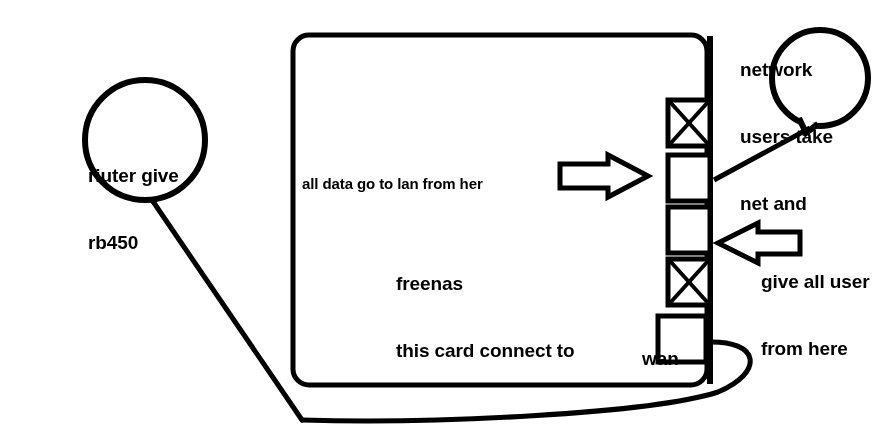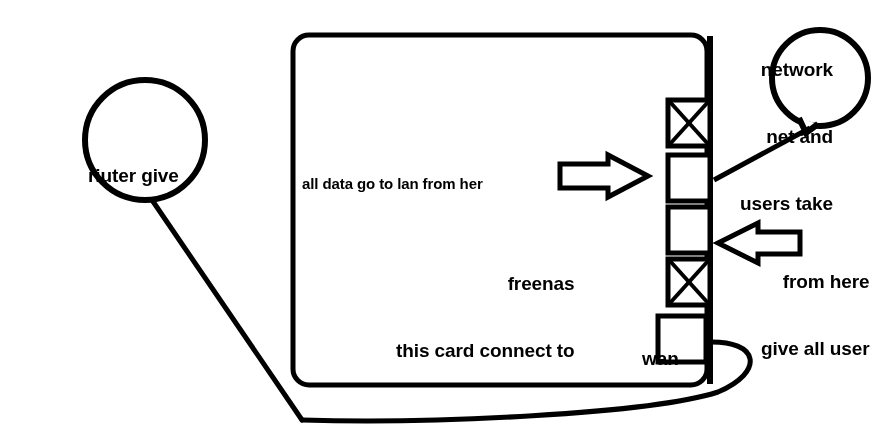--- a/index.html
+++ b/index.html
@@ -23,21 +23,20 @@
     height: 434px;
   }
   .lbl {
     position: absolute;
     font-family: "Liberation Sans", sans-serif;
     font-weight: bold;
     color: #000000;
     white-space: pre;
     line-height: 1.18;
     letter-spacing: -0.1px;
-    text-align: right;
   }
   .lbl-callout-router {
     left: 88px;
     top: 120px;
     font-size: 19px;
   }
   .lbl-callout-network {
     left: 740px;
     top: 14px;
     font-size: 19px;
@@ -110,35 +109,36 @@
     <line x1="714" y1="180" x2="810" y2="128" stroke="#000000" stroke-width="5"></line>
 
     <path d="M 707 342 C 760 340 765 372 718 392
              C 650 414 430 424 302 420" fill="none" stroke="#000000" stroke-width="5" stroke-linecap="round"></path>
     <line x1="302" y1="420" x2="152" y2="200" stroke="#000000" stroke-width="5" stroke-linecap="round"></line>
 
   </svg>
 
   <div class="lbl lbl-callout-router">
     <div>riuter give</div>
+    <div>rb450</div>
   </div>
 
   <div class="lbl lbl-callout-network">
     <div>network</div>
+    <div>users take</div>
     <div>net and</div>
-    <div>users take</div>
   </div>
 
   <div class="lbl lbl-lan">all data go to lan from her</div>
 
   <div class="lbl lbl-card">
     <div>freenas</div>
     <div>this card connect to</div>
   </div>
 
   <div class="lbl lbl-fileserver">
+    <div>give all user</div>
     <div>from here</div>
-    <div>give all user</div>
   </div>
 
   <div class="lbl lbl-wan">wan</div>
 
 </div>
 
 </body></html>

